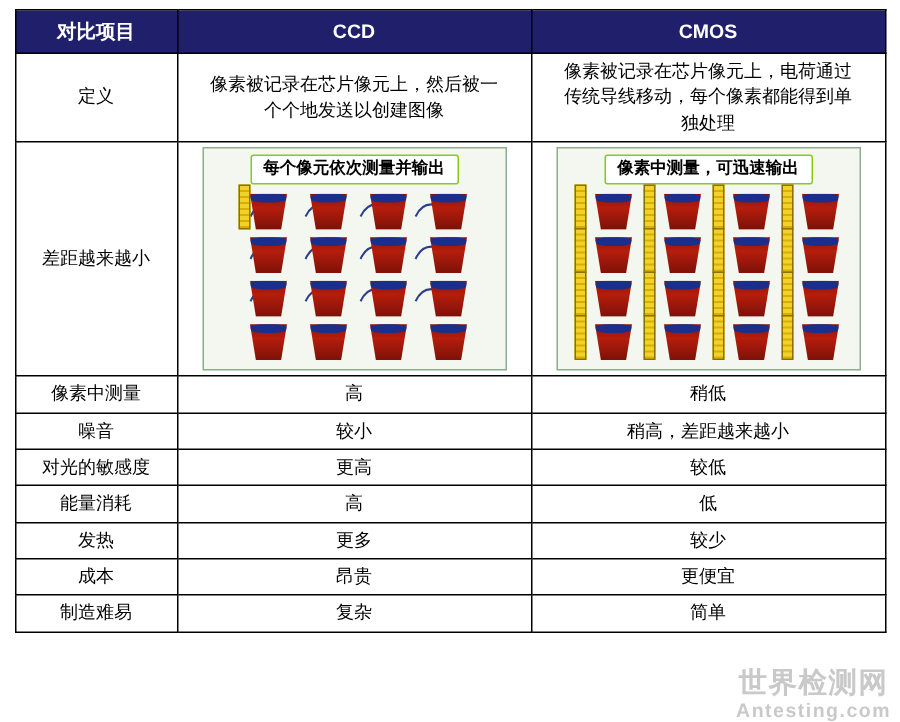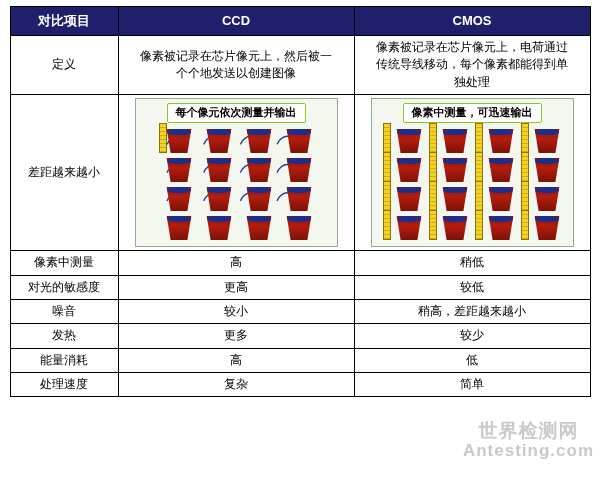--- a/index.html
+++ b/index.html
@@ -115,29 +115,29 @@
   }
   svg.arrows {
     position: absolute;
     left: 0; top: 0;
     width: 100%; height: 100%;
     pointer-events: none;
   }
   .watermark {
     position: absolute;
     right: 6px;
-    bottom: 20px;
+    bottom: 0;
     text-align: center;
     color: #c9c9c9;
     font-weight: bold;
     line-height: 1.1;
     pointer-events: none;
   }
   .watermark .wm-main { font-size: 19px; letter-spacing: 1px; }
-  .watermark .wm-sub { font-size: 17px; letter-spacing: 1px; text-align: center; }
+  .watermark .wm-sub { font-size: 13px; letter-spacing: 1px; text-align: center; }
 </style>
 </head>
 <body>
 
 <table id="comparison-table">
   <colgroup>
     <col class="c-item">
     <col class="c-ccd">
     <col class="c-cmos">
   </colgroup>
@@ -316,46 +316,51 @@
 
 
     <tr>
       <td class="label-cell">像素中测量</td>
       <td>高</td>
       <td>稍低</td>
     </tr>
 
 
     <tr>
+      <td class="label-cell">噪音</td>
+      <td>较小</td>
+      <td>稍高，差距越来越小</td>
+    </tr>
+
+    <tr>
       <td class="label-cell">对光的敏感度</td>
       <td>更高</td>
       <td>较低</td>
     </tr>
 
     <tr>
-      <td class="label-cell">噪音</td>
-      <td>较小</td>
-      <td>稍高，差距越来越小</td>
+      <td class="label-cell">能量消耗</td>
+      <td>高</td>
+      <td>低</td>
     </tr>
 
     <tr>
       <td class="label-cell">发热</td>
       <td>更多</td>
       <td>较少</td>
     </tr>
 
     <tr>
-      <td class="label-cell">能量消耗</td>
-      <td>高</td>
-      <td>低</td>
-    </tr>
-
-
-    <tr>
-      <td class="label-cell">处理速度</td>
+      <td class="label-cell">成本</td>
+      <td>昂贵</td>
+      <td>更便宜</td>
+    </tr>
+
+    <tr>
+      <td class="label-cell">制造难易</td>
       <td>复杂</td>
       <td>简单</td>
     </tr>
 
   </tbody>
 </table>
 
 <div class="watermark">
   <div class="wm-main">世界检测网</div>
   <div class="wm-sub">Antesting.com</div>

